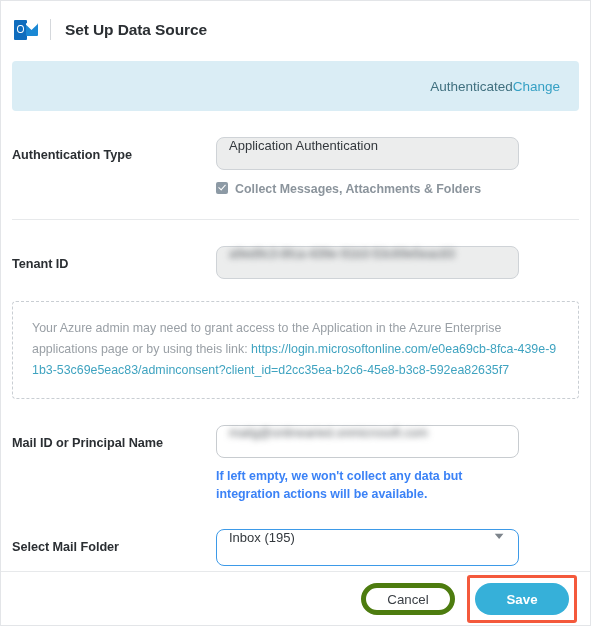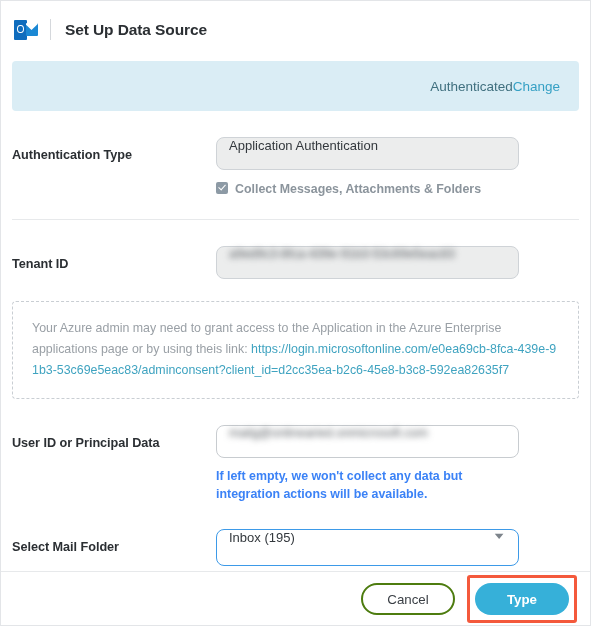--- a/index.html
+++ b/index.html
@@ -248,21 +248,21 @@
     border-radius: 20px;
     height: 32px;
     display: inline-flex;
     align-items: center;
     justify-content: center;
     box-sizing: border-box;
     cursor: pointer;
   }
   .btn-cancel {
     width: 94px;
-    border: 2px solid #4d7c0f;
+    border: 5px solid #4d7c0f;
     background: #ffffff;
     color: #3a3f45;
   }
   .btn-save-wrap {
     position: relative;
     margin-left: 12px;
     padding: 5px;
     border: 3px solid #f4593c;
     border-radius: 3px;
     box-sizing: border-box;
@@ -323,21 +323,21 @@
 
   </div>
 
   <div class="notice">
     <span>Your Azure admin may need to grant access to the Application in the Azure Enterprise applications page or by using theis link: </span><span class="url">https://login.microsoftonline.com/e0ea69cb-8fca-439e-91b3-53c69e5eac83/adminconsent?client_id=d2cc35ea-b2c6-45e8-b3c8-592ea82635f7</span>
   </div>
 
   <div class="form-area">
 
     <div class="row">
-      <div class="row-label">User ID or Principal Data</div>
+      <div class="row-label">Mail ID or Principal Name</div>
       <div class="row-field">
         <div class="input-box white">
           <span class="redacted">mailg@onlinearied.onmicrosoft.com</span>
         </div>
         <div class="helper-text">If left empty, we won't collect any data but integration actions will be available.</div>
       </div>
     </div>
 
     <div class="row">
       <div class="row-label">Select Mail Folder</div>
@@ -348,17 +348,17 @@
         </div>
       </div>
     </div>
 
   </div>
 
   <div class="footer-divider"></div>
   <div class="footer">
     <div class="btn btn-cancel">Cancel</div>
     <div class="btn-save-wrap">
-      <div class="btn btn-save">Type</div>
+      <div class="btn btn-save">Save</div>
     </div>
   </div>
 
 </div>
 
 </body></html>

